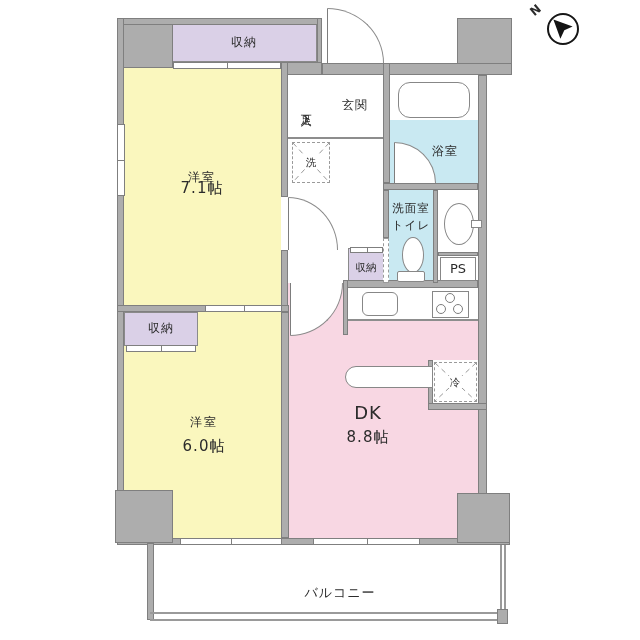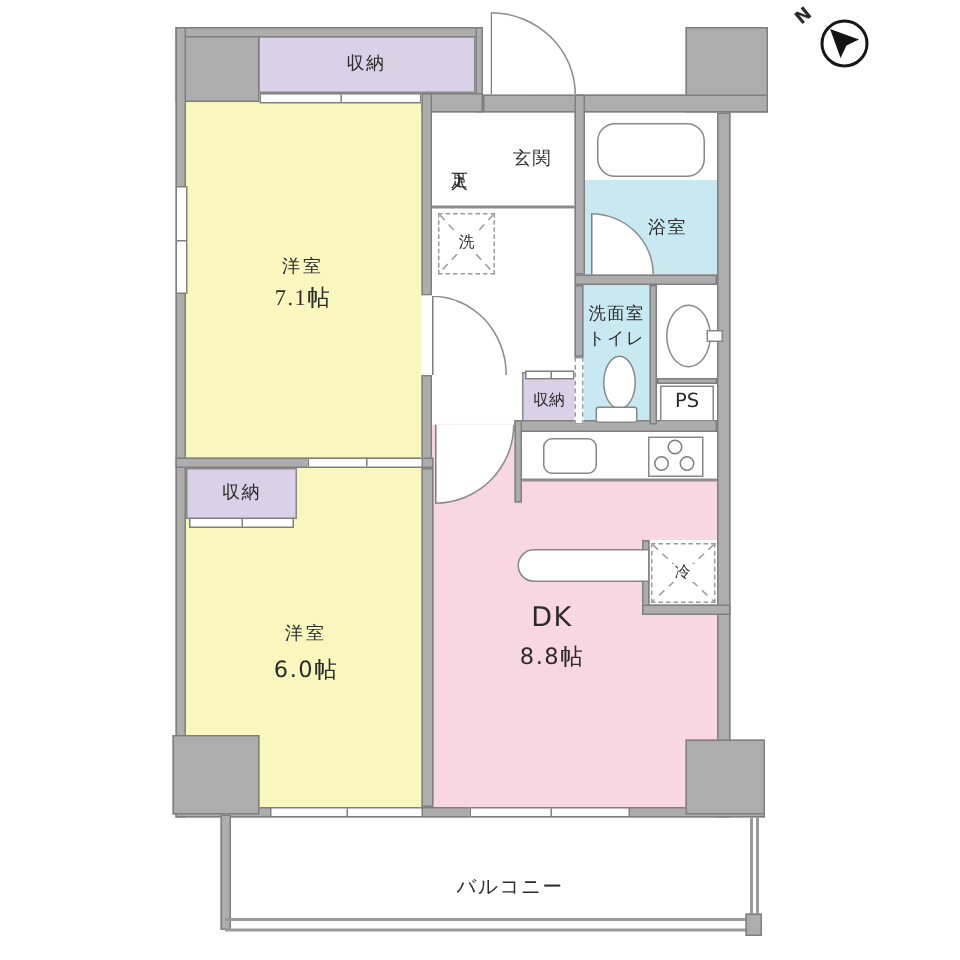--- a/index.html
+++ b/index.html
@@ -138,21 +138,21 @@
 
   <div id="compass-circle" style="left:547px;top:13px;width:32px;height:32px;">
     <svg width="28" height="28" viewBox="0 0 32 32" style="position:absolute;left:0;top:0;">
       <polygon points="5,5 27,13 17.5,17.5 13,27" fill="#141414"></polygon>
     </svg>
   </div>
   <div class="lbl" style="left:536px;top:11px;font-size:12px;font-weight:bold;transform:translate(-50%,-50%) rotate(-40deg);">N</div>
 
   <div class="lbl sm" style="left:244px;top:43px;font-size:12px;">収納</div>
   <div class="lbl big" style="left:202px;top:178px;">洋室</div>
-  <div class="lbl size" style="left:202px;top:200px;font-family:Liberation Serif, serif;">7.1帖</div>
+  <div class="lbl size" style="left:202px;top:189px;">7.1帖</div>
   <div class="lbl sm vert" style="left:305px;top:106px;font-size:11px;letter-spacing:0;">下足入</div>
   <div class="lbl sm" style="left:355px;top:106px;font-size:12px;">玄関</div>
   <div class="lbl xs onwhite" style="left:311px;top:162px;">洗</div>
   <div class="lbl sm" style="left:445px;top:152px;font-size:12px;">浴室</div>
   <div class="lbl sm" style="left:411px;top:209px;">洗面室</div>
   <div class="lbl sm" style="left:411px;top:226px;">トイレ</div>
   <div class="lbl" style="left:458px;top:269px;font-size:13px;">PS</div>
   <div class="lbl xs" style="left:366px;top:267px;">収納</div>
   <div class="lbl sm" style="left:161px;top:329px;font-size:12px;">収納</div>
   <div class="lbl big" style="left:204px;top:423px;">洋室</div>

